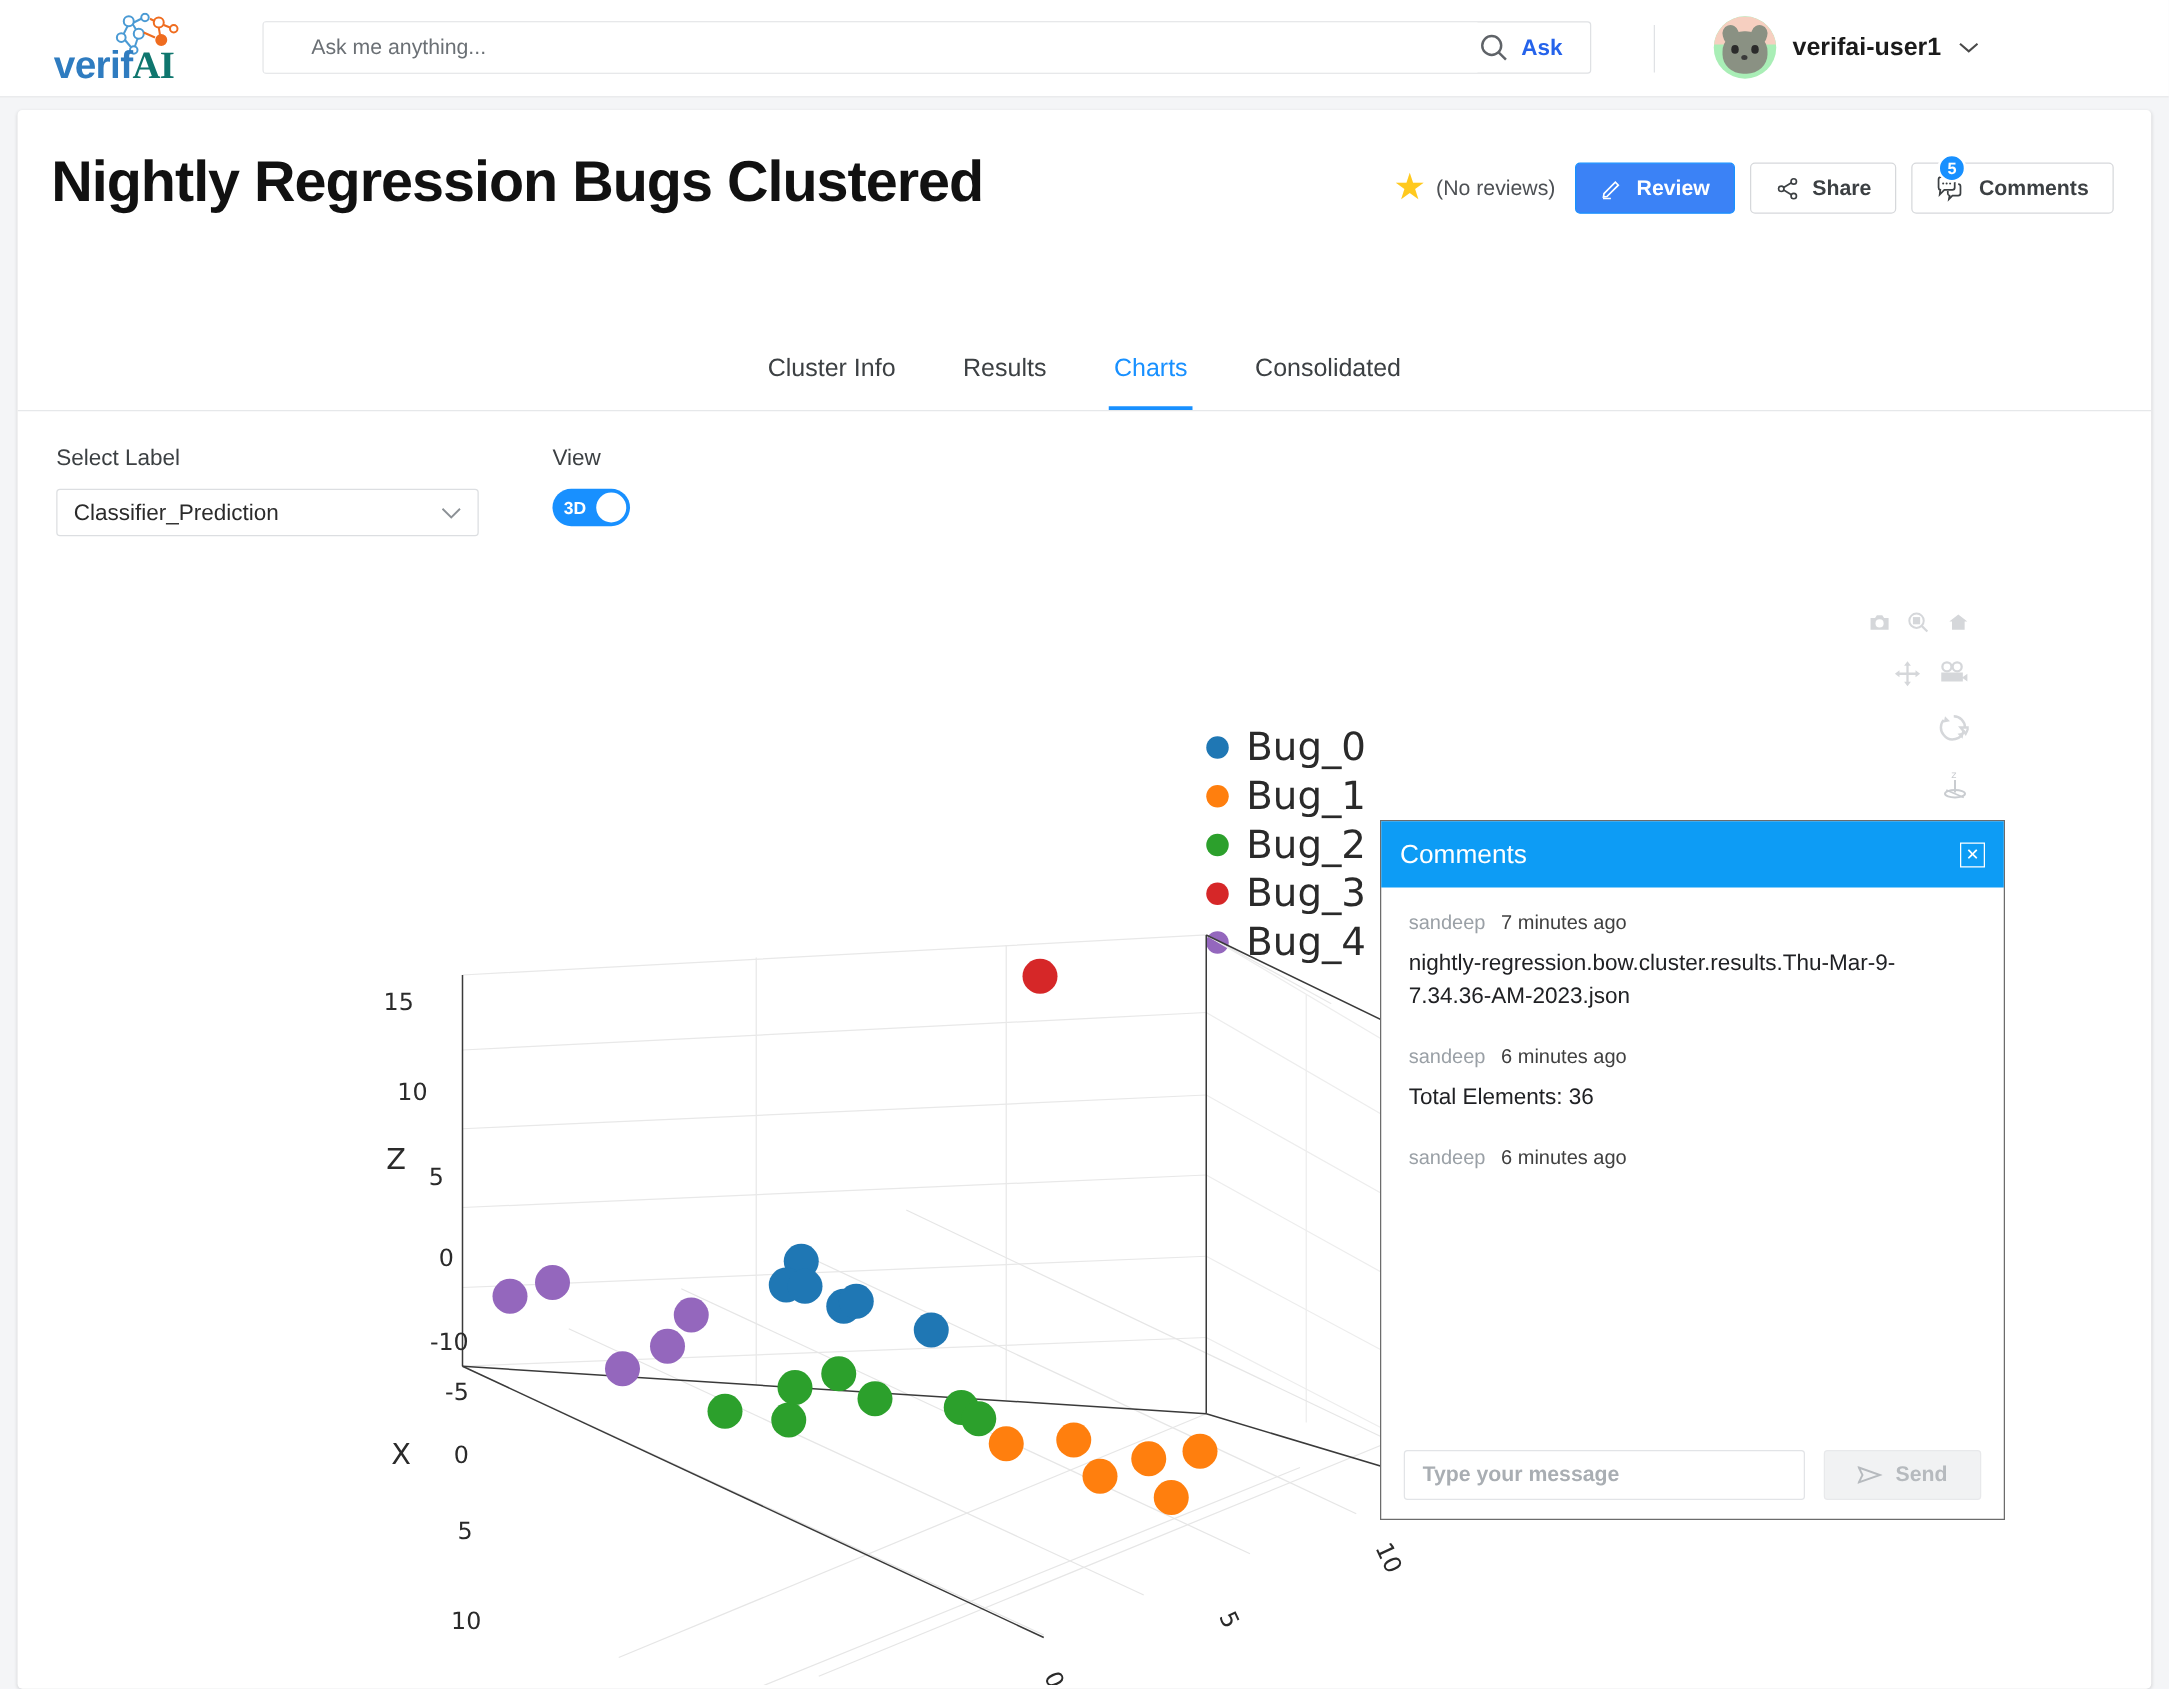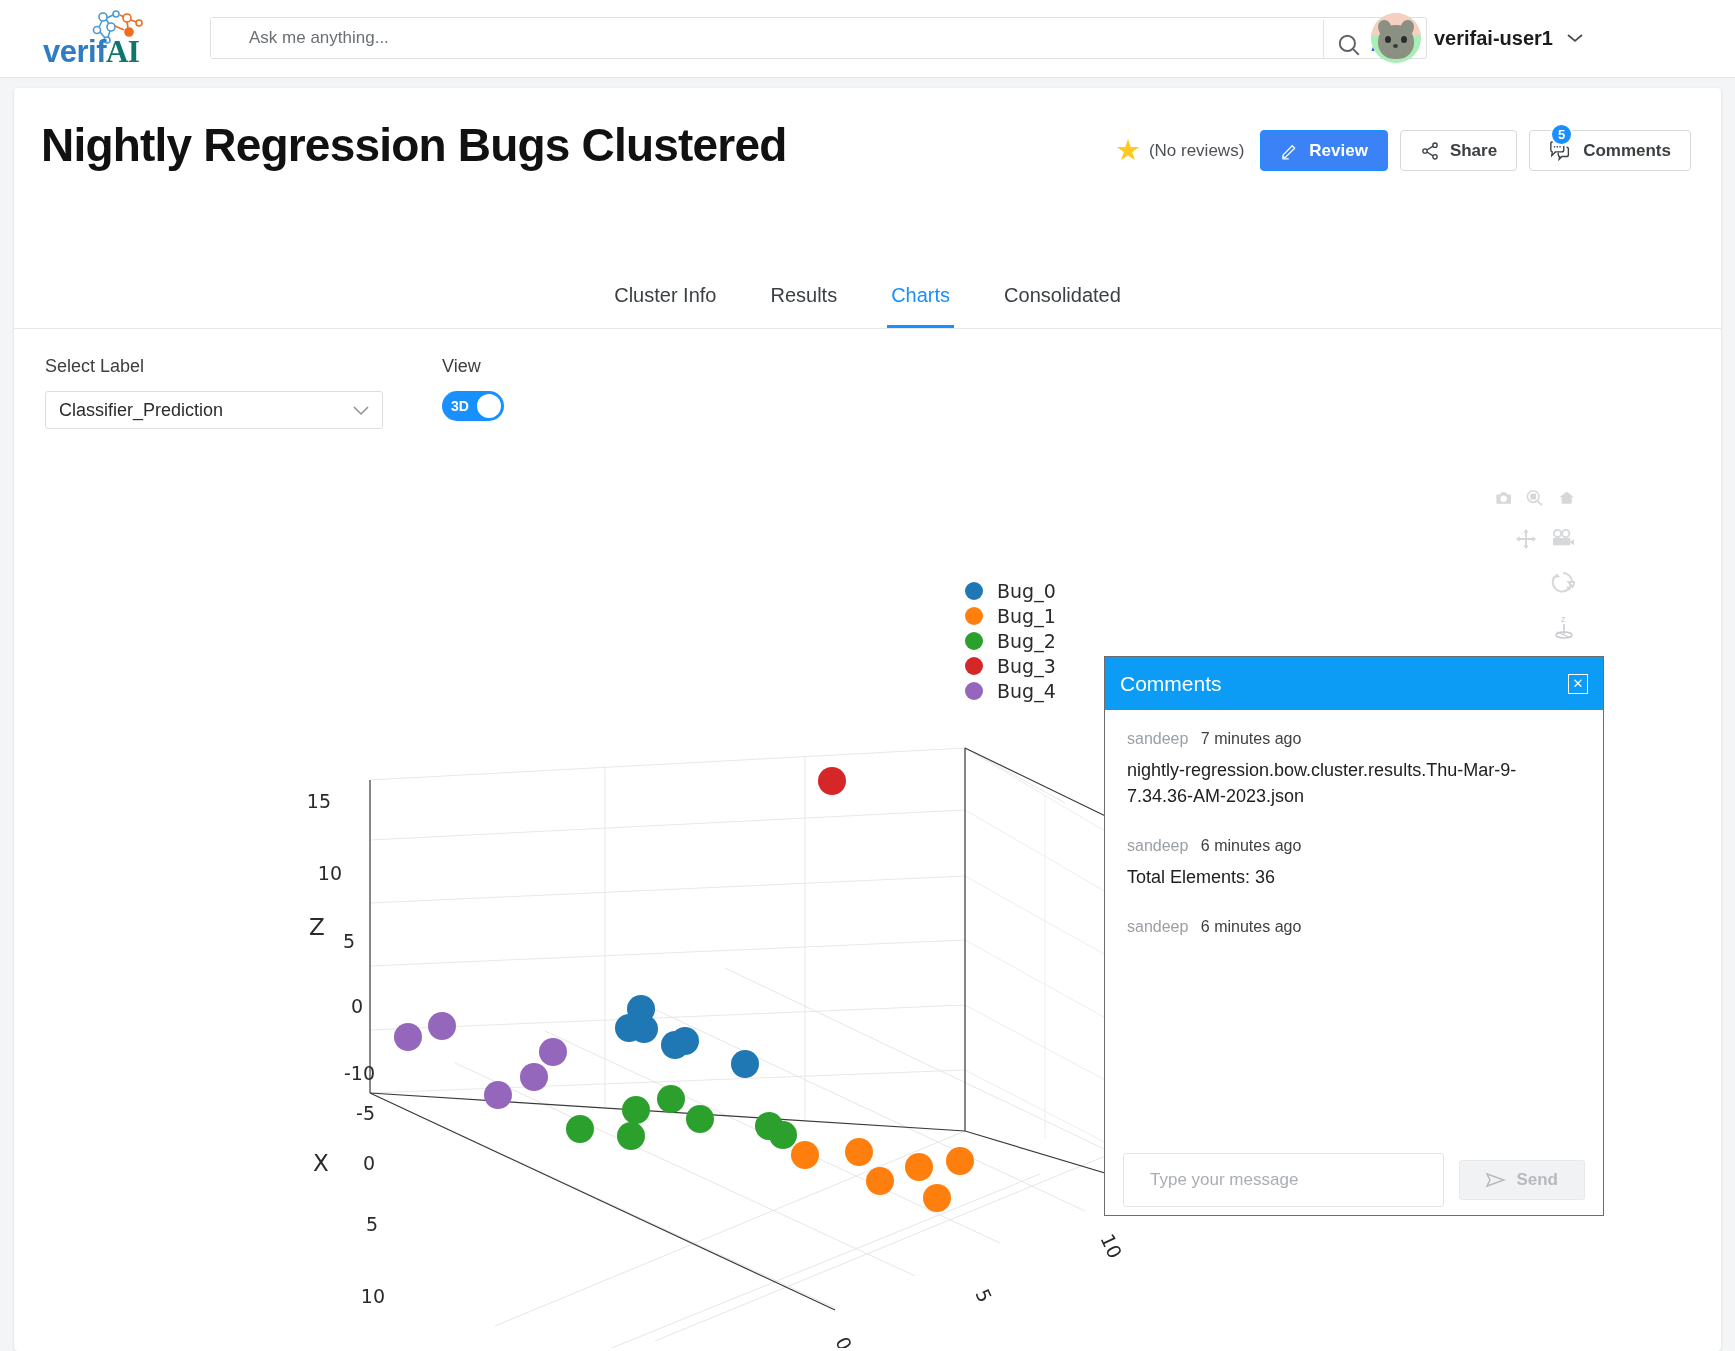--- a/index.html
+++ b/index.html
@@ -21,23 +21,23 @@
   .logo-text {
     position: absolute; left: 8px; top: 24px;
     font-size: 31px; font-weight: bold; letter-spacing: -0.5px;
   }
   .logo-text .b { color: #2f7cc0; }
   .logo-text .o { color: #0f766e; font-family: Liberation Serif, serif; }
   .mol { position: absolute; left: 54px; top: 0px; }
 
   .searchbar {
     position: absolute; left: 210px; top: 17px;
-    width: 1217px; height: 42px;
+    width: 1063px; height: 42px;
     border: 1px solid #dfe1e4; border-radius: 3px;
-    background: #fff; display: flex; align-items: flex-end;
+    background: #fff; display: flex; align-items: center;
   }
   .searchbar input {
     flex: 1; height: 40px; border: none; outline: none;
     font-size: 17px; color: #3c4043; padding-left: 38px;
     font-family: "Liberation Sans", sans-serif;
   }
   .searchbar input::placeholder { color: #6b7075; }
   .ask-group { display: flex; align-items: center; gap: 9px; padding-right: 22px; }
   .ask-label { color: #2563eb; font-size: 18px; font-weight: bold; }
 
@@ -131,21 +131,21 @@
   }
 
   
   .plot { position: absolute; left: 31px; top: 360px; width: 1645px; height: 900px; }
   .modebar { position: absolute; right: 115px; top: 40px; width: 80px; }
   .mb-row { display: flex; justify-content: flex-end; gap: 14px; margin-bottom: 20px; }
 
   .legend { position: absolute; left: 920px; top: 132px; }
   .legend-item { display: flex; align-items: center; gap: 14px; margin-bottom: 3px; }
   .legend-dot { width: 18px; height: 18px; border-radius: 50%; }
-  .legend-text { font-size: 19px; color: #2a2a2a; font-family: "DejaVu Sans", sans-serif; }
+  .legend-text { font-size: 31px; color: #2a2a2a; font-family: "DejaVu Sans", sans-serif; }
 
   .plotsvg { position: absolute; left: 0; top: 0; }
   .ticktext { font-family: "DejaVu Sans", sans-serif; font-size: 19px; fill: #2a2a2a; }
   .axistitle { font-family: "DejaVu Sans", sans-serif; font-size: 23px; fill: #2a2a2a; }
 
   
   .comments-panel {
     position: absolute; left: 1090px; top: 568px;
     width: 500px; height: 560px;
     background: #fff; border: 1px solid #6c6c6c;
@@ -163,23 +163,24 @@
     cursor: pointer; line-height: 1;
   }
   .cp-body { flex: 1; overflow-y: auto; padding: 20px 22px 10px 22px; }
   .cmt { margin-bottom: 28px; }
   .cmt-meta { font-size: 16px; color: #9aa0a6; margin-bottom: 9px; }
   .cmt-user { color: #9aa0a6; }
   .cmt-time { color: #404040; margin-left: 8px; }
   .cmt-text { font-size: 18px; color: #202124; line-height: 1.45; word-break: break-word; }
   .cp-footer { height: 70px; display: flex; align-items: center; gap: 15px; padding: 0 18px; }
   .cp-input {
-    flex: 1; height: 54px; border: 1px solid #e2e4e7; border-radius: 3px;
-    padding: 0 26px; font-size: 17px; color: #202124; outline: none;
+    flex: 1; height: 40px; border: 1px solid #e2e4e7; border-radius: 3px;
+    padding: 0 14px; font-size: 17px; color: #202124; outline: none;
     font-family: "Liberation Sans", sans-serif;
+    font-weight: bold;
   }
   .cp-input::placeholder { color: #a9aeb3; }
   .cp-send {
     height: 40px; padding: 0 26px; background: #f1f2f3; border: 1px solid #e8e9eb;
     border-radius: 3px; color: #b6babe; font-size: 17px; font-weight: bold;
     display: flex; align-items: center; gap: 10px; cursor: pointer;
   }
 </style>
 </head>
 <body>

